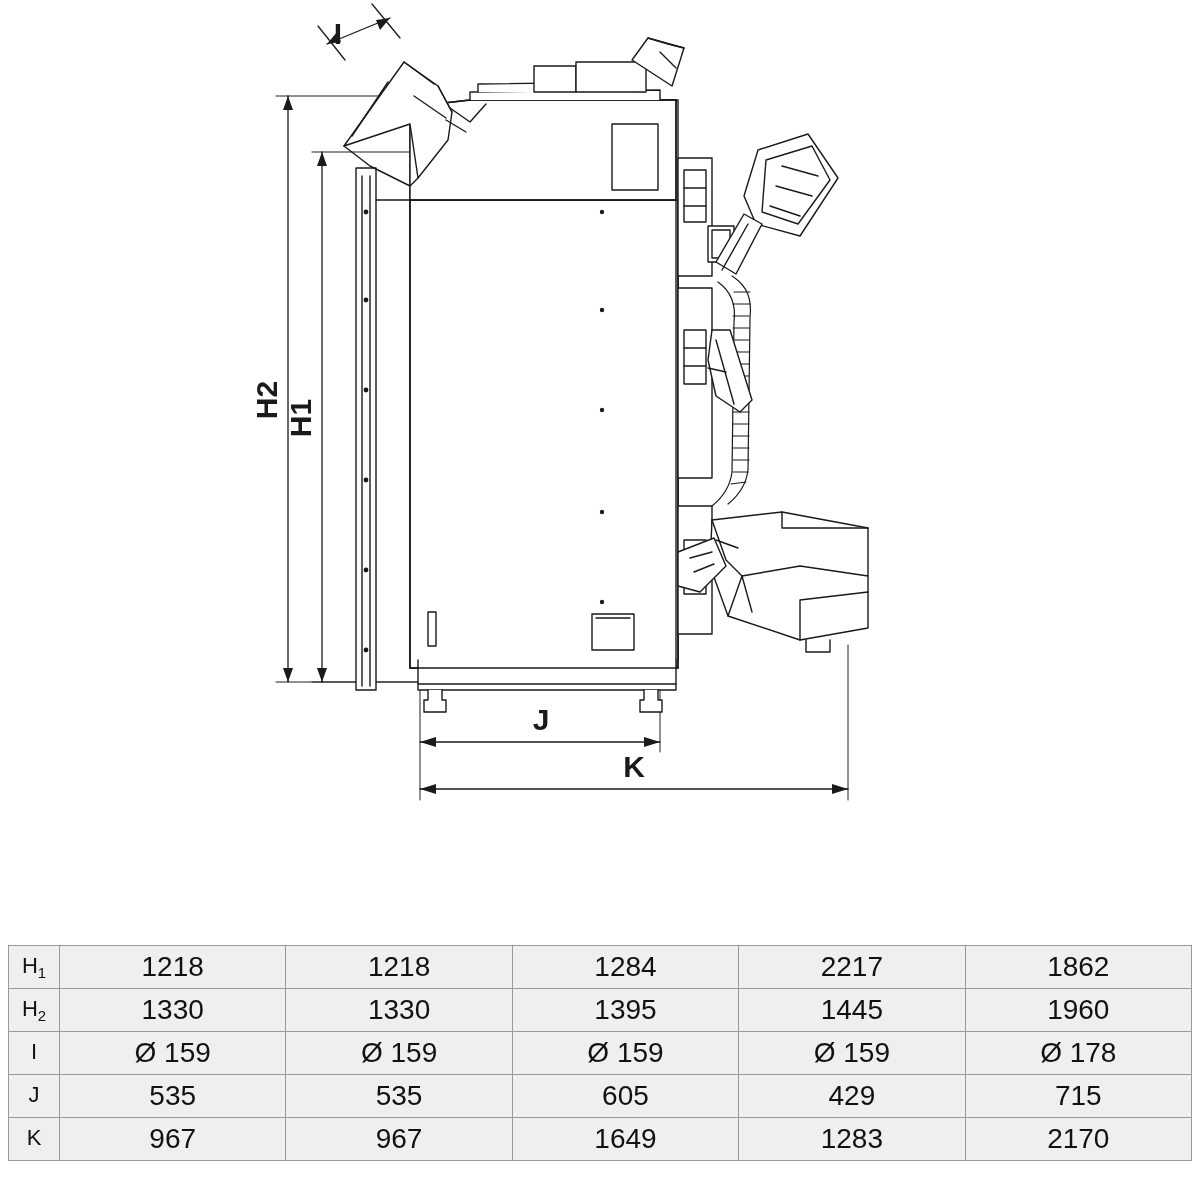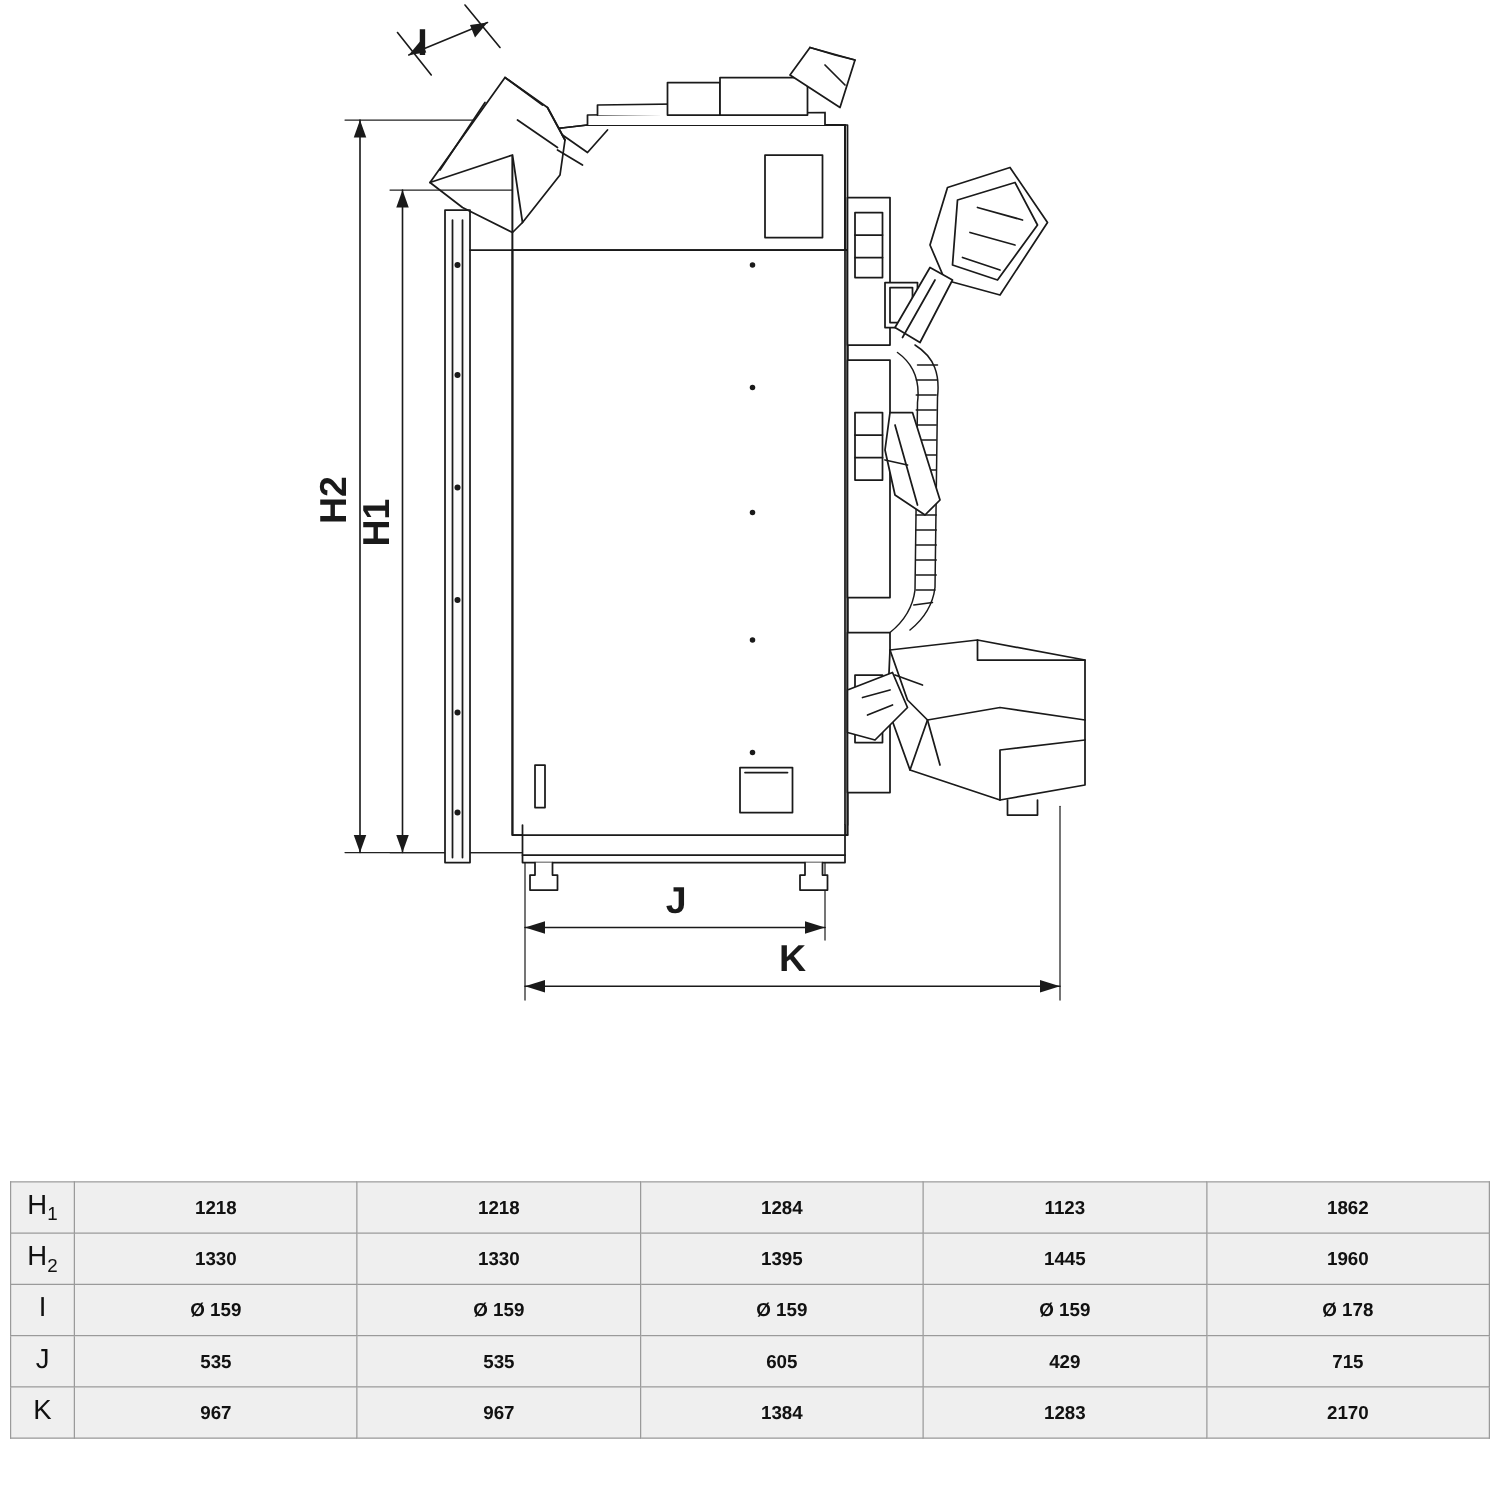--- a/index.html
+++ b/index.html
@@ -27,22 +27,22 @@
     left: 8px;
     top: 945px;
     width: 1184px;
     border-collapse: collapse;
     table-layout: fixed;
   }
   #dim-table td {
     border: 1px solid #9a9a9a;
     background: #efefef;
     text-align: center;
-    font-size: 15px;
-    font-weight: bold;
+    font-size: 28px;
+    font-weight: normal;
     padding: 5px 2px;
     height: 30px;
     color: #111;
     font-family: "Liberation Sans", sans-serif;
   }
   #dim-table td.label-cell {
     width: 46px;
     font-weight: normal;
     font-size: 22px;
   }
@@ -245,21 +245,21 @@
 
 <table id="dim-table">
   <tbody>
     <tr>
       <td class="label-cell">
         <span>H</span><span class="sub">1</span>
       </td>
       <td>1218</td>
       <td>1218</td>
       <td>1284</td>
-      <td>1123</td>
+      <td>2217</td>
       <td>1862</td>
     </tr>
     <tr>
       <td class="label-cell">
         <span>H</span><span class="sub">2</span>
       </td>
       <td>1330</td>
       <td>1330</td>
       <td>1395</td>
       <td>1445</td>
@@ -284,18 +284,18 @@
       <td>605</td>
       <td>429</td>
       <td>715</td>
     </tr>
     <tr>
       <td class="label-cell">
         <span>K</span><span class="sub"></span>
       </td>
       <td>967</td>
       <td>967</td>
-      <td>1384</td>
+      <td>1649</td>
       <td>1283</td>
       <td>2170</td>
     </tr>
   </tbody>
 </table>
 
 </body></html>

